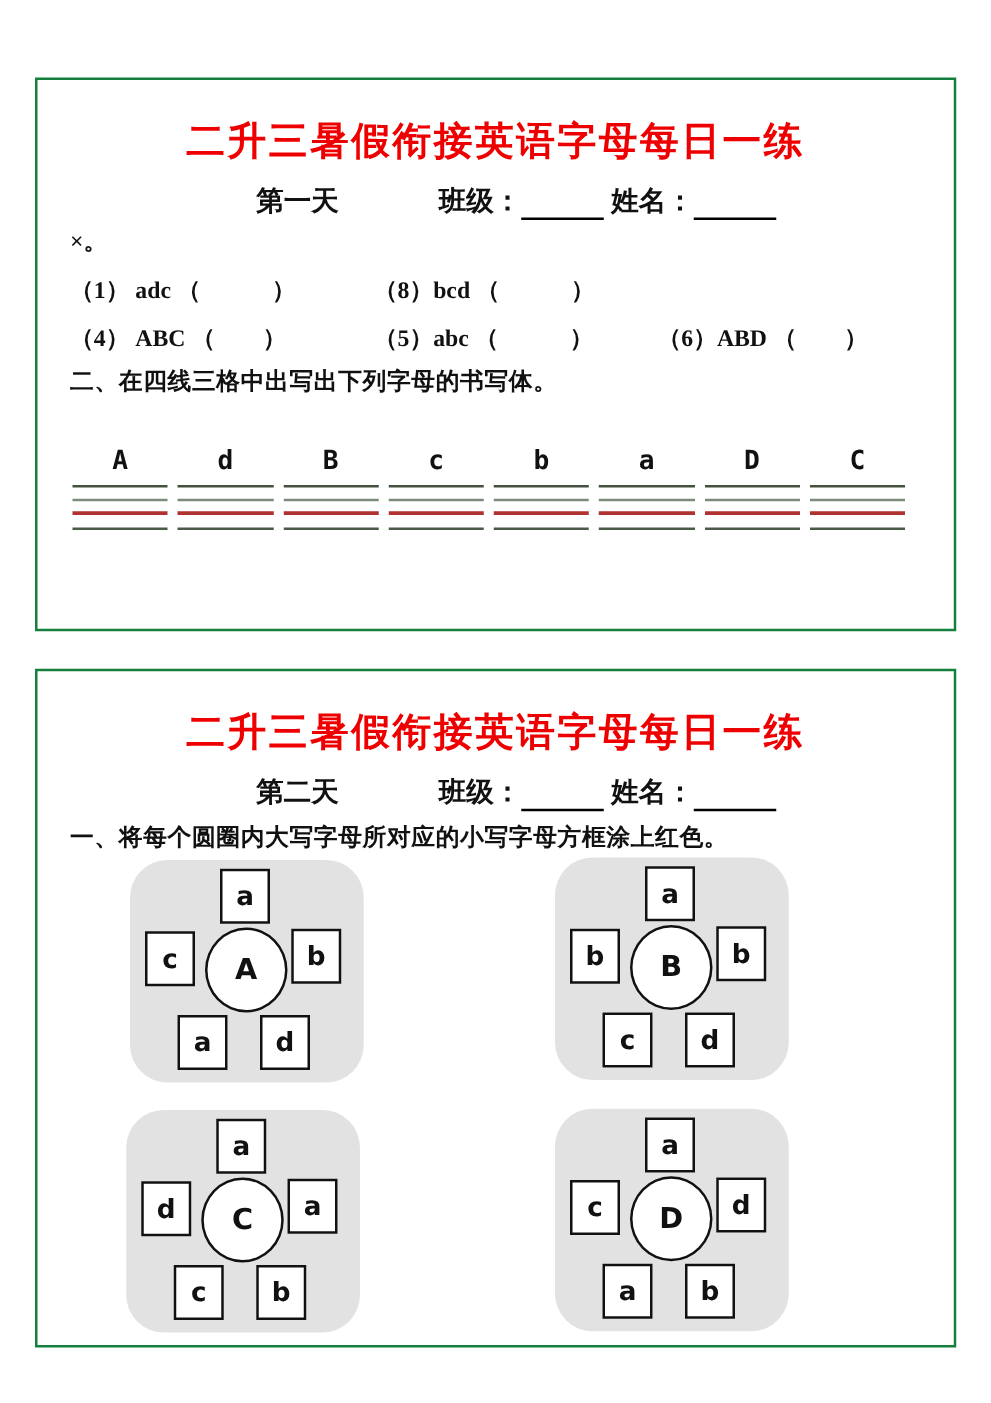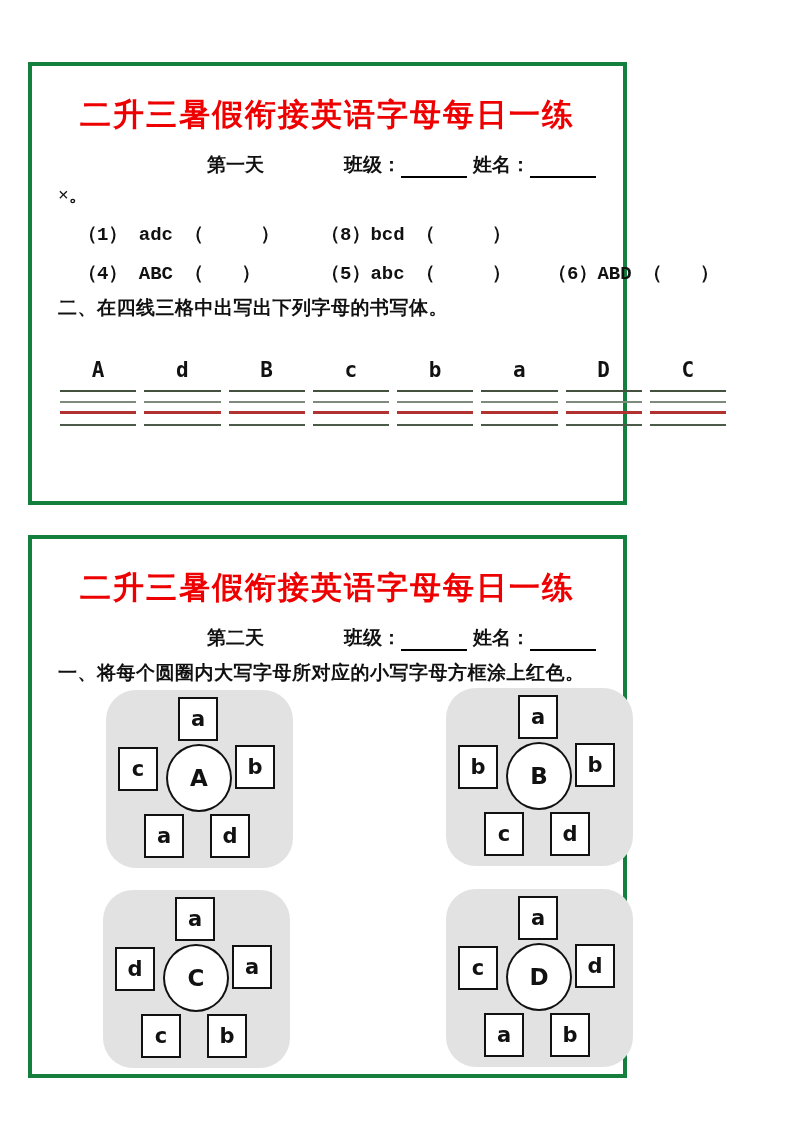--- a/index.html
+++ b/index.html
@@ -1,54 +1,54 @@
 <!DOCTYPE html>
 <html><head>
 <meta charset="utf-8">
 <style>
   html, body { margin:0; padding:0; }
   body {
     width:793px; height:1122px; background:#ffffff; position:relative;
     font-family:"Liberation Serif", serif; color:#111;
   }
   .page {
-    position:absolute; left:28px; width:599px; box-sizing:border-box;
-    border:4px solid #15803d; background:#fff; padding:0 26px;
+    position:absolute; left:28px; width:737px; box-sizing:border-box;
+    border:2px solid #15803d; background:#fff; padding:0 26px;
   }
   #page1 { top:62px;  height:443px; }
   #page2 { top:535px; height:543px; }
 
   .title {
     margin-top:28px; text-align:center; color:#ee0000;
     font-size:31px; font-weight:bold; letter-spacing:2px;
     font-family:"Liberation Serif", serif;
   }
   .day-row {
     display:flex; align-items:flex-end; margin-top:16px;
-    font-size:19px; font-weight:600; height:26px;
+    font-size:22px; font-weight:600; height:26px;
   }
   .day { margin-left:149px; }
   .class-label { margin-left:80px; }
   .name-label { margin-left:6px; }
   .blank {
     display:inline-block; width:66px; height:22px;
     border-bottom:2px solid #000;
   }
   .q-heading {
     margin-top:8px; font-size:19px; font-weight:600; line-height:1.45;
     letter-spacing:0.5px;
   }
   .q-heading .check { font-size:22px; font-weight:bold; }
   .q-cont { font-size:19px; font-weight:600; margin-top:4px; }
 
   .items-row {
     display:grid; grid-template-columns:243px 227px auto;
     margin-top:13px; font-size:19px; font-weight:600; white-space:pre;
   }
-  .item { font-family:Liberation Mono, monospace;margin-left:20px; }
+  .item { font-family:Liberation Serif, serif; }
 
   .letters-row {
     display:grid; grid-template-columns:repeat(8,1fr); gap:8px;
     width:666px; margin:36px auto 0 2px; text-align:center;
     font-family:"DejaVu Sans Mono", monospace; font-size:21px; font-weight:600;
   }
   .rule-grid {
     display:grid; grid-template-columns:repeat(8,1fr); gap:8px;
     width:666px; margin:8px auto 0 2px;
   }

